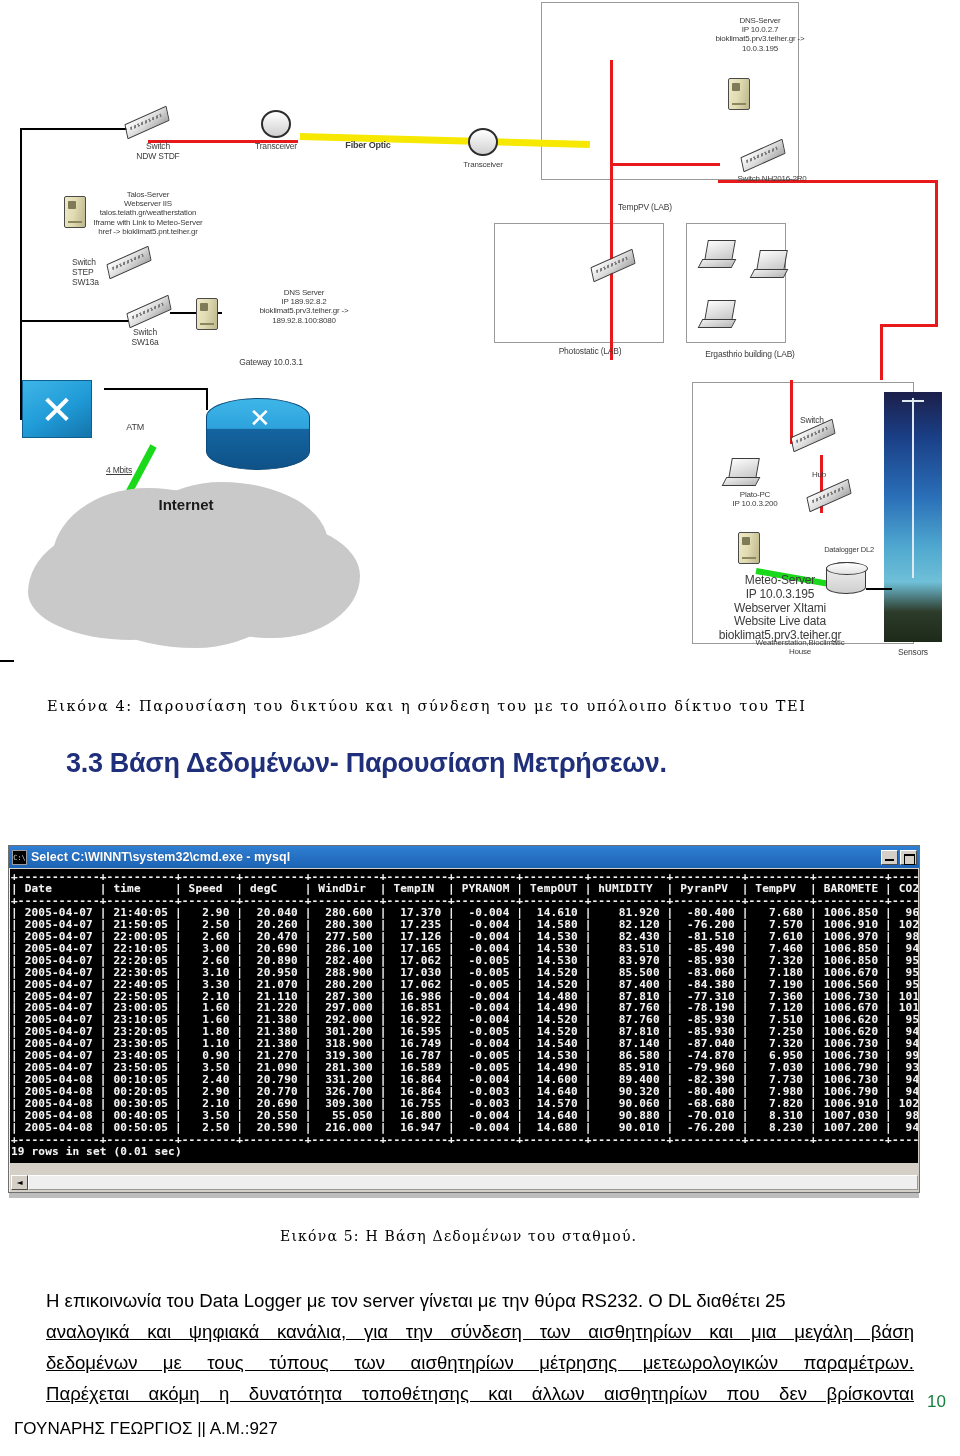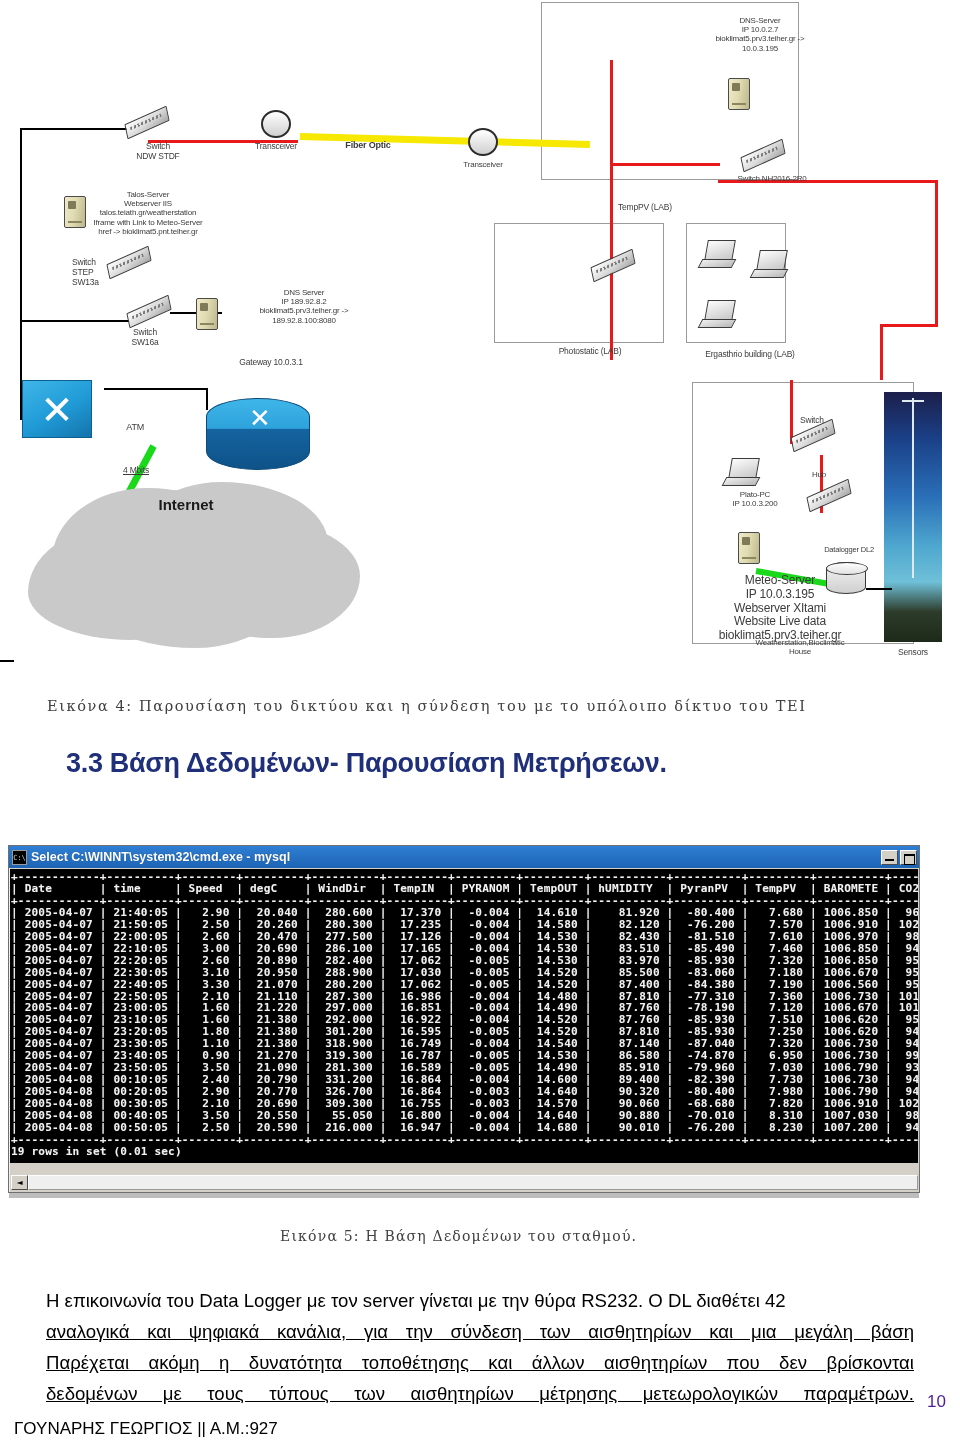--- a/index.html
+++ b/index.html
@@ -145,21 +145,21 @@
   .tower-photo .cross {
     position:absolute; left:50%; top:8px; width:22px; height:2px;
     background:#dfe9f0; transform:translateX(-50%);
   }
 
   
   .caption {
     position: absolute;
     font-family: "DejaVu Serif", serif;
     font-size: 14.5px;
-    color: #404040;
+    color: #000000;
     letter-spacing: 1.6px;
     white-space: nowrap;
   }
   .heading {
     position: absolute;
     font-family: "Liberation Sans", sans-serif;
     font-weight: bold;
     font-size: 27px;
     color: #1f2f7a;
     letter-spacing: -0.3px;
@@ -263,21 +263,21 @@
     text-align: justify;
   }
   .para .ln { display:block; }
   .para .ln.j {
     text-align: justify;
     text-align-last: justify;
     text-decoration: underline;
   }
   .pagenum {
     position:absolute; right: 14px; top: 1392px;
-    font-family:"Liberation Sans", sans-serif; font-size:17px; color:#4c1d95;
+    font-family:"Liberation Sans", sans-serif; font-size:17px; color:#15803d;
   }
   .footer {
     position:absolute; left: 14px; top: 1419px;
     font-family:"Liberation Sans", sans-serif; font-size:17px; color:#000;
     font-variant: small-caps;
   }
 </style>
 </head>
 <body>
 
@@ -360,21 +360,21 @@
 STEP
 SW13a</div>
   <div class="dg-label" style="left:110px;top:328px;width:70px;font-size:8.5px;">Switch
 SW16a</div>
   <div class="dg-label" style="left:224px;top:288px;width:160px;font-size:8px;">DNS Server
 IP 189.92.8.2
 bioklimat5.prv3.teiher.gr -&gt;
 189.92.8.100:8080</div>
   <div class="dg-label" style="left:206px;top:358px;width:130px;font-size:8.5px;">Gateway 10.0.3.1</div>
   <div class="dg-label" style="left:104px;top:402px;width:40px;font-size:9px;text-align:right;margin-top:20px;">ATM</div>
-  <div class="dg-label" style="left:106px;top:466px;width:60px;font-size:8.5px;text-align:center;text-decoration:underline;">4 Mbits</div>
+  <div class="dg-label" style="left:106px;top:466px;width:60px;font-size:8.5px;text-align:left;text-decoration:underline;">4 Mbits</div>
 
   <div class="dg-label" style="left:660px;top:16px;width:200px;font-size:8px;">DNS-Server
 IP 10.0.2.7
 bioklimat5.prv3.teiher.gr -&gt;
 10.0.3.195</div>
   <div class="dg-label" style="left:692px;top:174px;width:160px;font-size:8px;">Switch NH2016-2R0</div>
   <div class="dg-label" style="left:618px;top:203px;width:130px;font-size:8.5px;text-align:left;">TempPV (LAB)</div>
   <div class="dg-label" style="left:510px;top:347px;width:160px;font-size:8.5px;">Photostatic (LAB)</div>
   <div class="dg-label" style="left:670px;top:350px;width:160px;font-size:8.5px;">Ergasthrio building (LAB)</div>
   <div class="dg-label" style="left:800px;top:416px;width:50px;font-size:8.5px;text-align:left;">Switch</div>
@@ -440,20 +440,20 @@
   <div class="cmd-scroll">
     <div class="sb-arrow">◄</div>
     <div class="sb-track"></div>
   </div>
   <div class="cmd-shadowbar"></div>
 </div>
 
 <div class="caption" style="left:280px;top:1228px;font-size:14px;letter-spacing:1.2px;">Εικόνα 5: Η Βάση Δεδομένων του σταθμού.</div>
 
 <div class="para">
-  <span class="ln">Η επικοινωνία  του Data Logger με τον server γίνεται με την θύρα RS232. Ο DL διαθέτει 42</span>
+  <span class="ln">Η επικοινωνία  του Data Logger με τον server γίνεται με την θύρα RS232. Ο DL διαθέτει 25</span>
   <span class="ln j">αναλογικά και ψηφιακά κανάλια, για την σύνδεση των αισθητηρίων και μια μεγάλη βάση</span>
+  <span class="ln j">δεδομένων με τους τύπους των αισθητηρίων μέτρησης μετεωρολογικών παραμέτρων.</span>
   <span class="ln j">Παρέχεται ακόμη η δυνατότητα τοποθέτησης και άλλων αισθητηρίων που δεν βρίσκονται</span>
-  <span class="ln j">δεδομένων με τους τύπους των αισθητηρίων μέτρησης μετεωρολογικών παραμέτρων.</span>
 </div>
 
 <div class="pagenum">10</div>
 <div class="footer">ΓΟΥΝΑΡΗΣ ΓΕΩΡΓΙΟΣ || Α.Μ.:927</div>
 
 </body></html>

